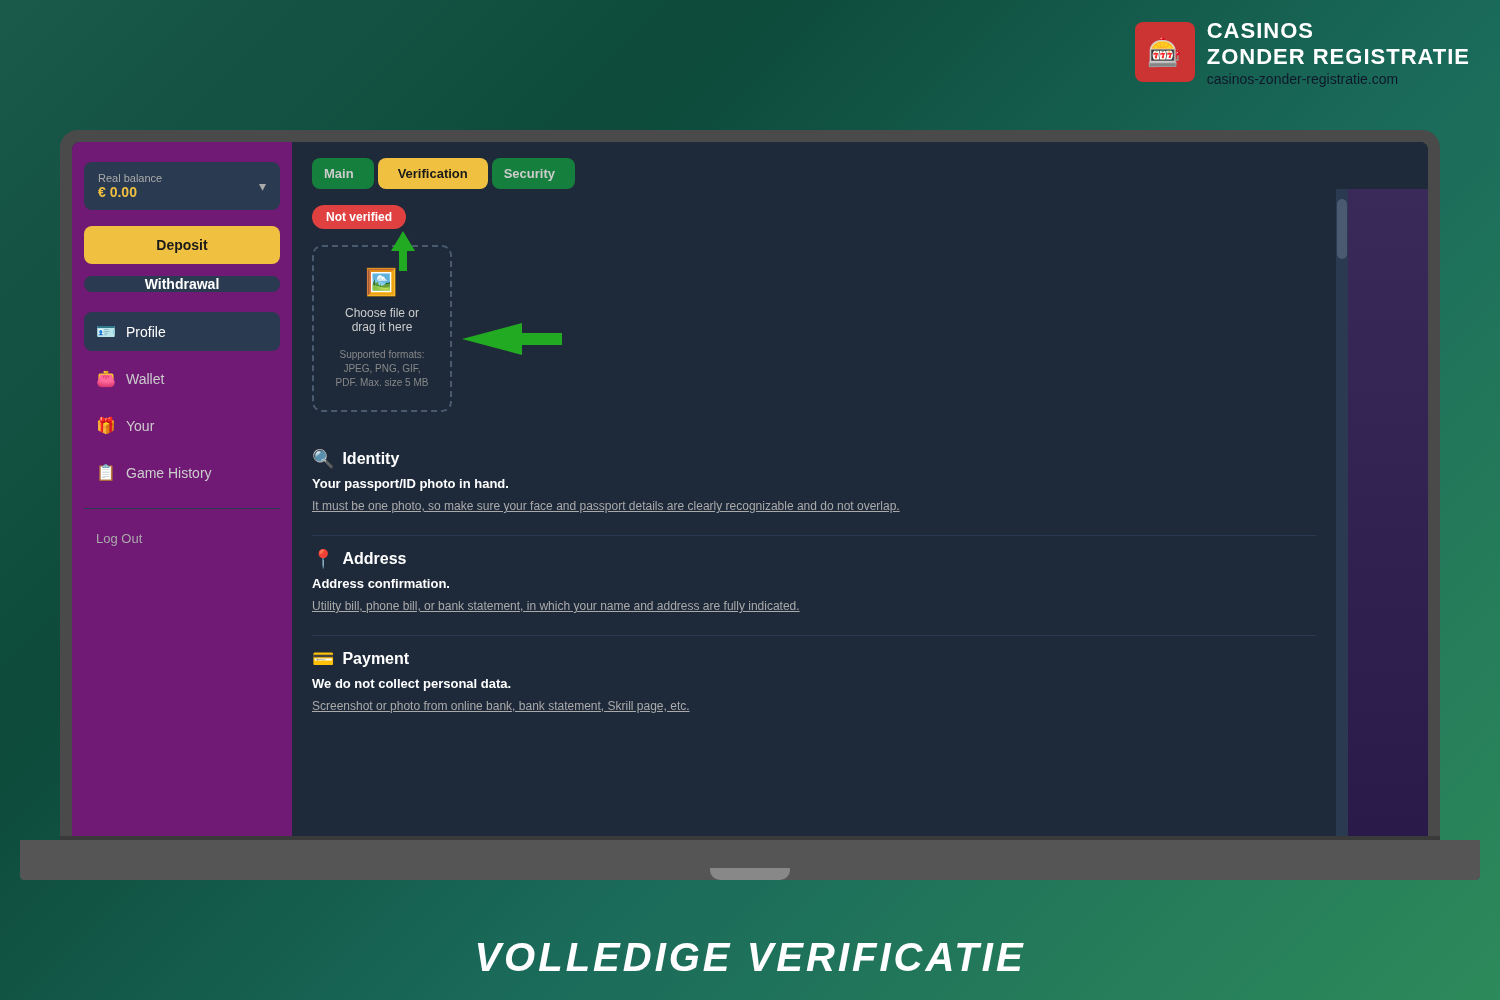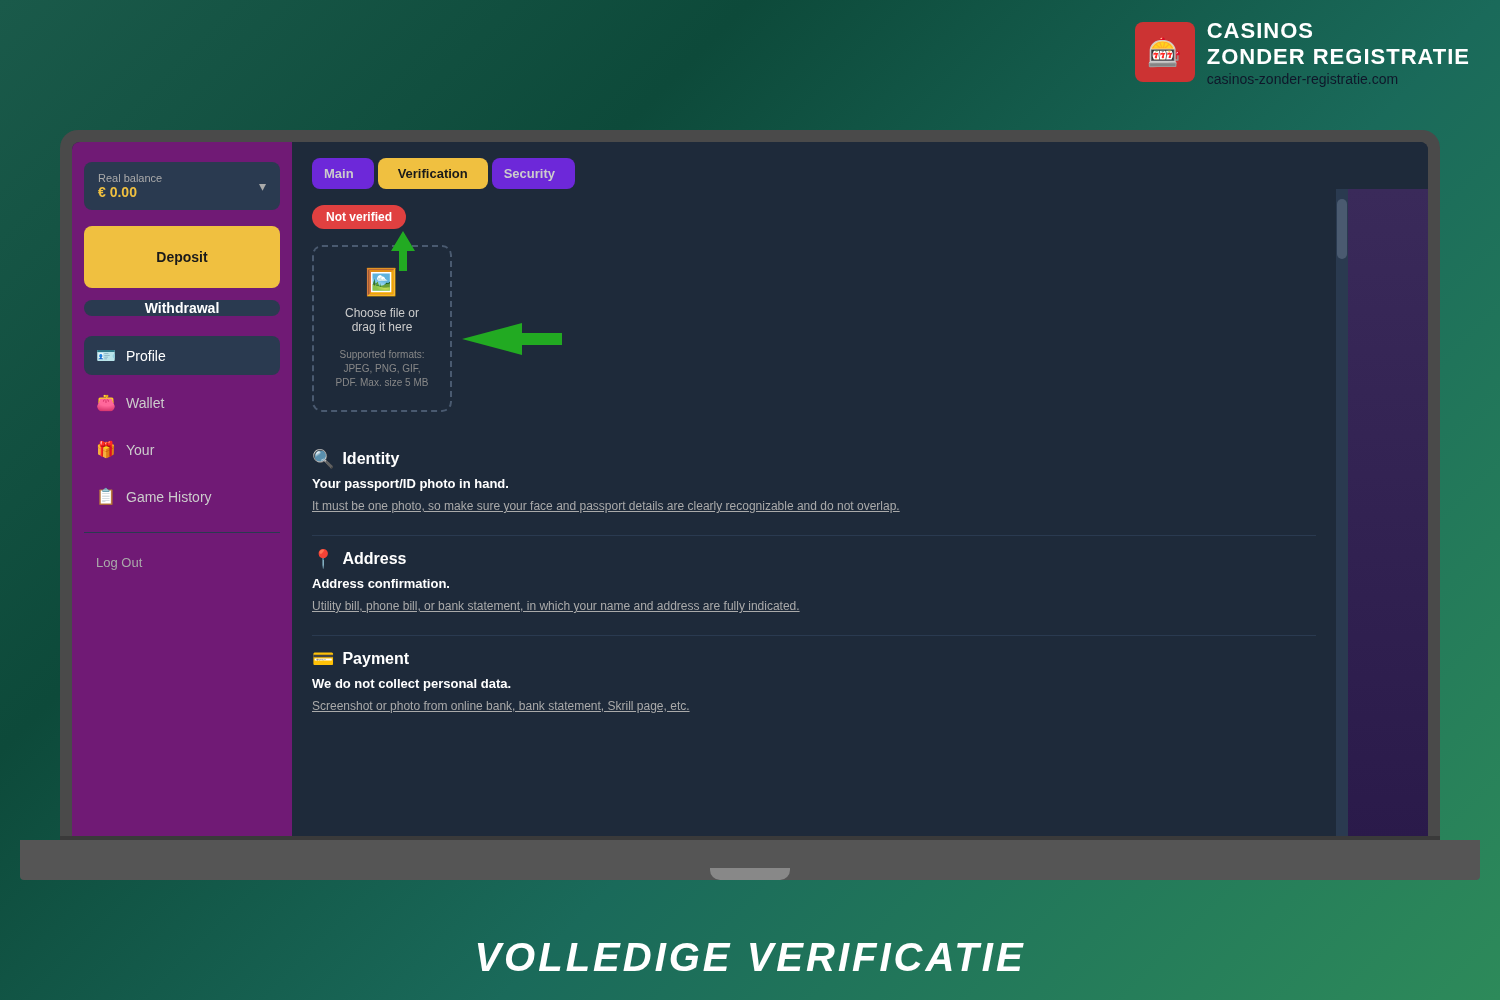--- a/index.html
+++ b/index.html
@@ -146,21 +146,21 @@
     .balance-chevron {
       color: #aaa;
       font-size: 14px;
     }
 
     .btn-deposit {
       background: #f0c040;
       color: #1a1a1a;
       border: none;
       border-radius: 8px;
-      padding: 23px;
+      padding: 11px;
       font-size: 14px;
       font-weight: bold;
       cursor: pointer;
       width: 100%;
       margin-bottom: 4px;
     }
     .btn-withdrawal {
       background: #2a3a50;
       color: #fff;
       border: none;
@@ -231,21 +231,21 @@
       cursor: pointer;
       color: #ccc;
       background: transparent;
       border: none;
     }
     .tab.active {
       background: #f0c040;
       color: #1a1a1a;
     }
     .tab.inactive-tab {
-      background: #6d28d9;
+      background: #15803d;
       color: #ccc;
       padding-left: 12px;
     }
 
     .content-area {
       flex: 1;
       padding: 16px 20px;
       overflow-y: auto;
       position: relative;
     }

